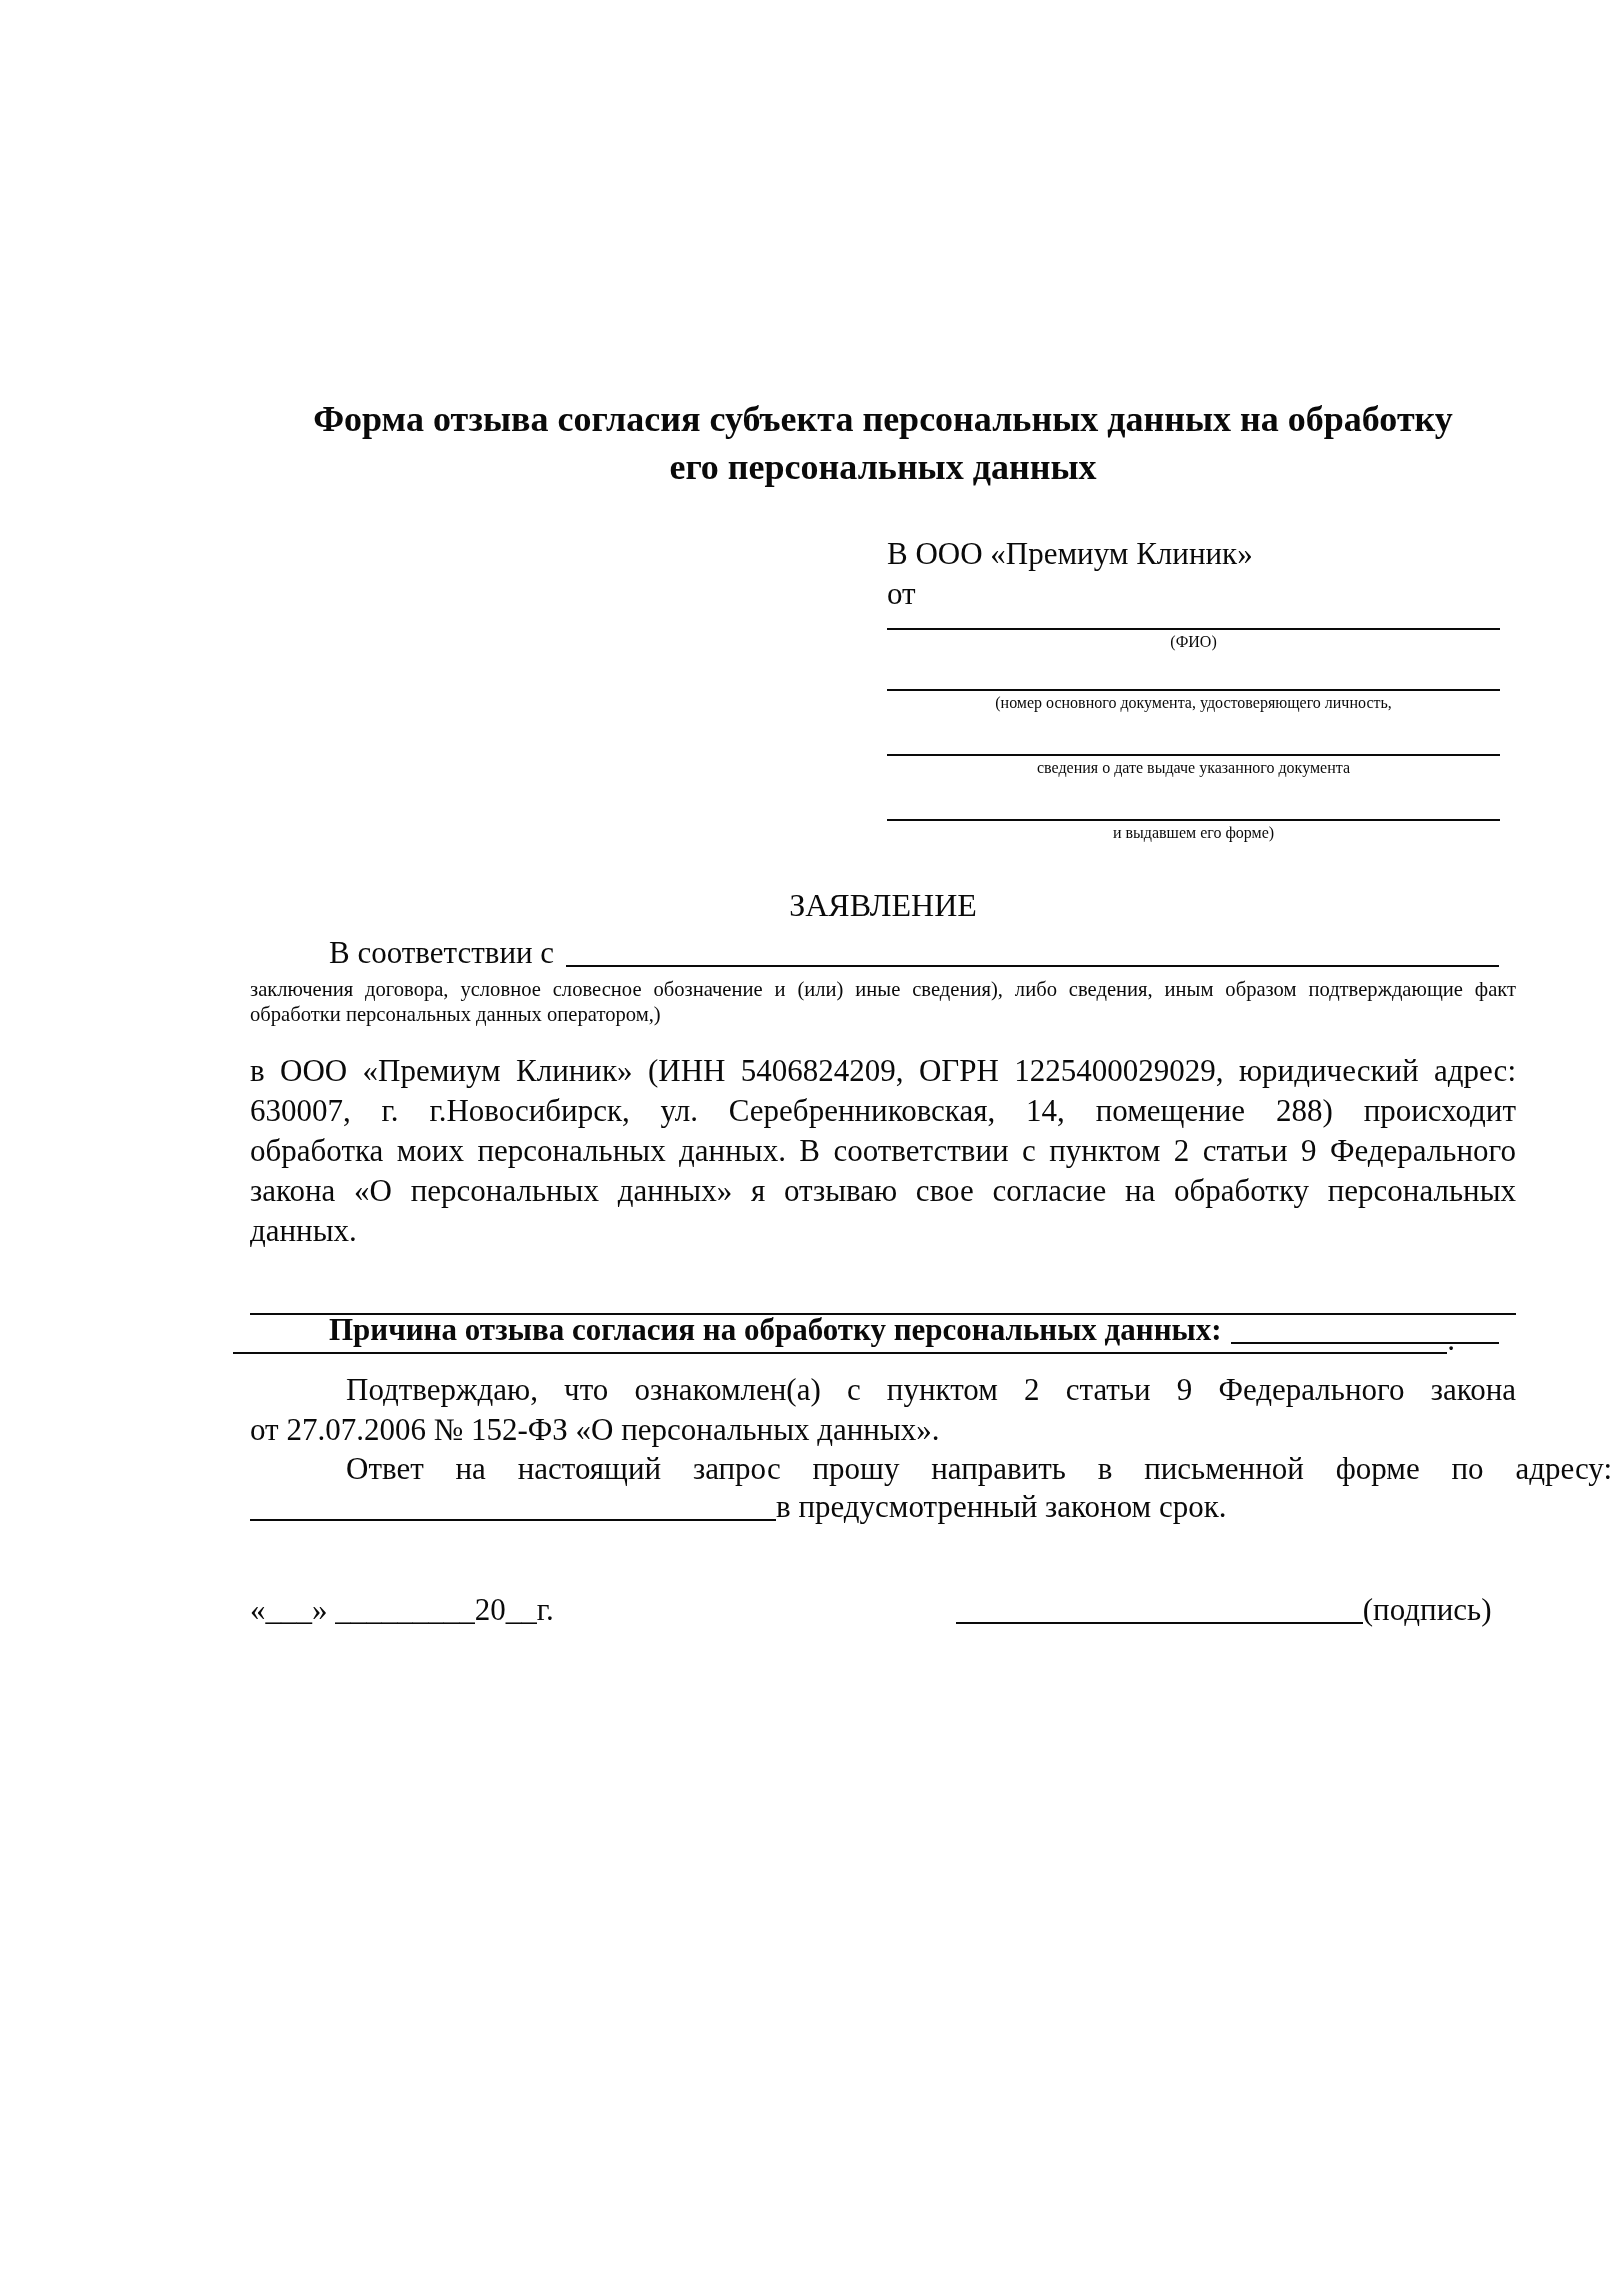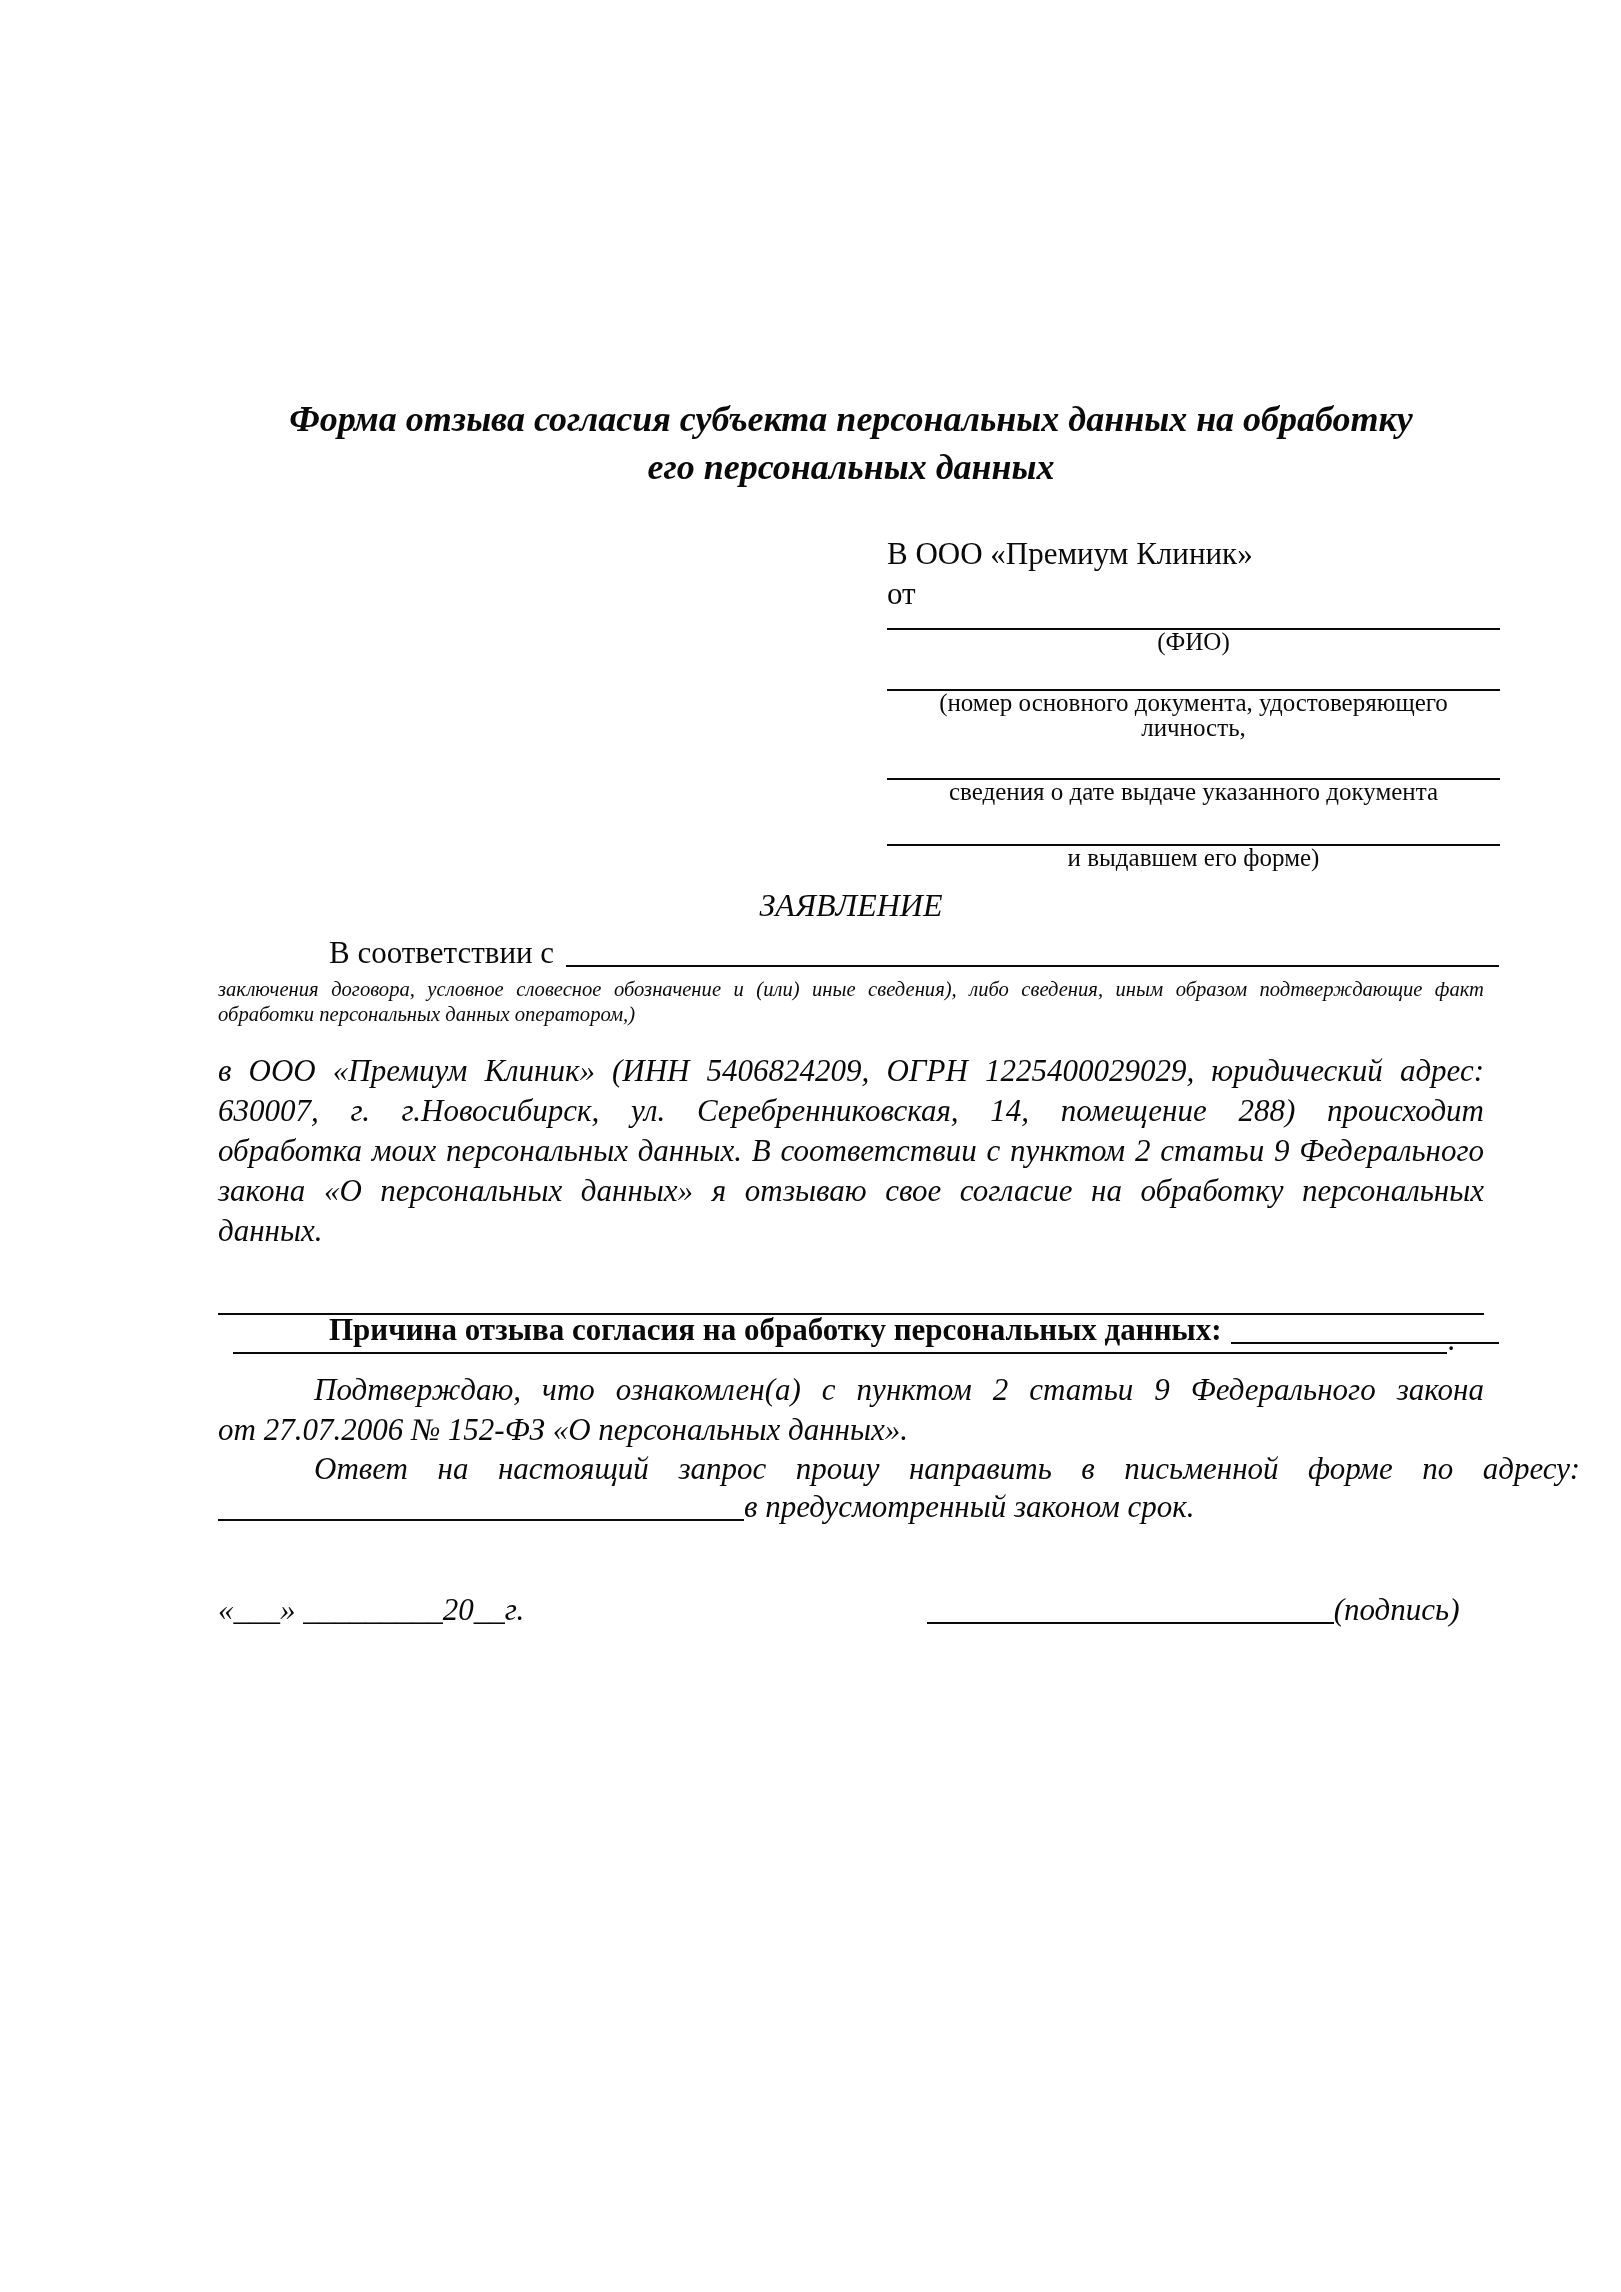--- a/index.html
+++ b/index.html
@@ -8,29 +8,29 @@
     width:1621px;
     height:2293px;
     background:#ffffff;
     color:#0a0a0a;
     font-family:"Liberation Serif","DejaVu Serif",serif;
     font-size:31px;
     line-height:40px;
     overflow:hidden;
   }
   .abs{position:absolute;}
-  .content{left:218px;width:1266px;font-style:italic;}
+  .content{left:250px;width:1266px;}
   
   .appendix{left:1083px;top:127px;width:431px;font-size:31px;line-height:36px;}
   
   .doc-title{top:395px;text-align:center;font-weight:bold;font-size:36px;line-height:48px;}
   
   .addressee{left:887px;top:534px;width:613px;}
   .blank-line{height:0;border-bottom:2.9px solid #0a0a0a;}
-  .cap{font-size:25px;line-height:24.5px;text-align:center;}
+  .cap{font-size:16px;line-height:24.5px;text-align:center;}
   
   .heading{top:885px;text-align:center;font-size:32px;}
   .row{display:flex;align-items:flex-end;}
   .fill-line{flex:1;border-bottom:2.9px solid #0a0a0a;margin-bottom:5.9px;}
   .intro{top:933px;padding-left:96px;width:1170px;}
   .note{top:977px;font-size:20.6px;line-height:24.5px;}
   .jline{text-align:justify;text-align-last:justify;}
   .ind{padding-left:96px;}
   .body-par{top:1051px;}
   .reason{top:1310px;padding-left:96px;width:1170px;font-weight:bold;}

